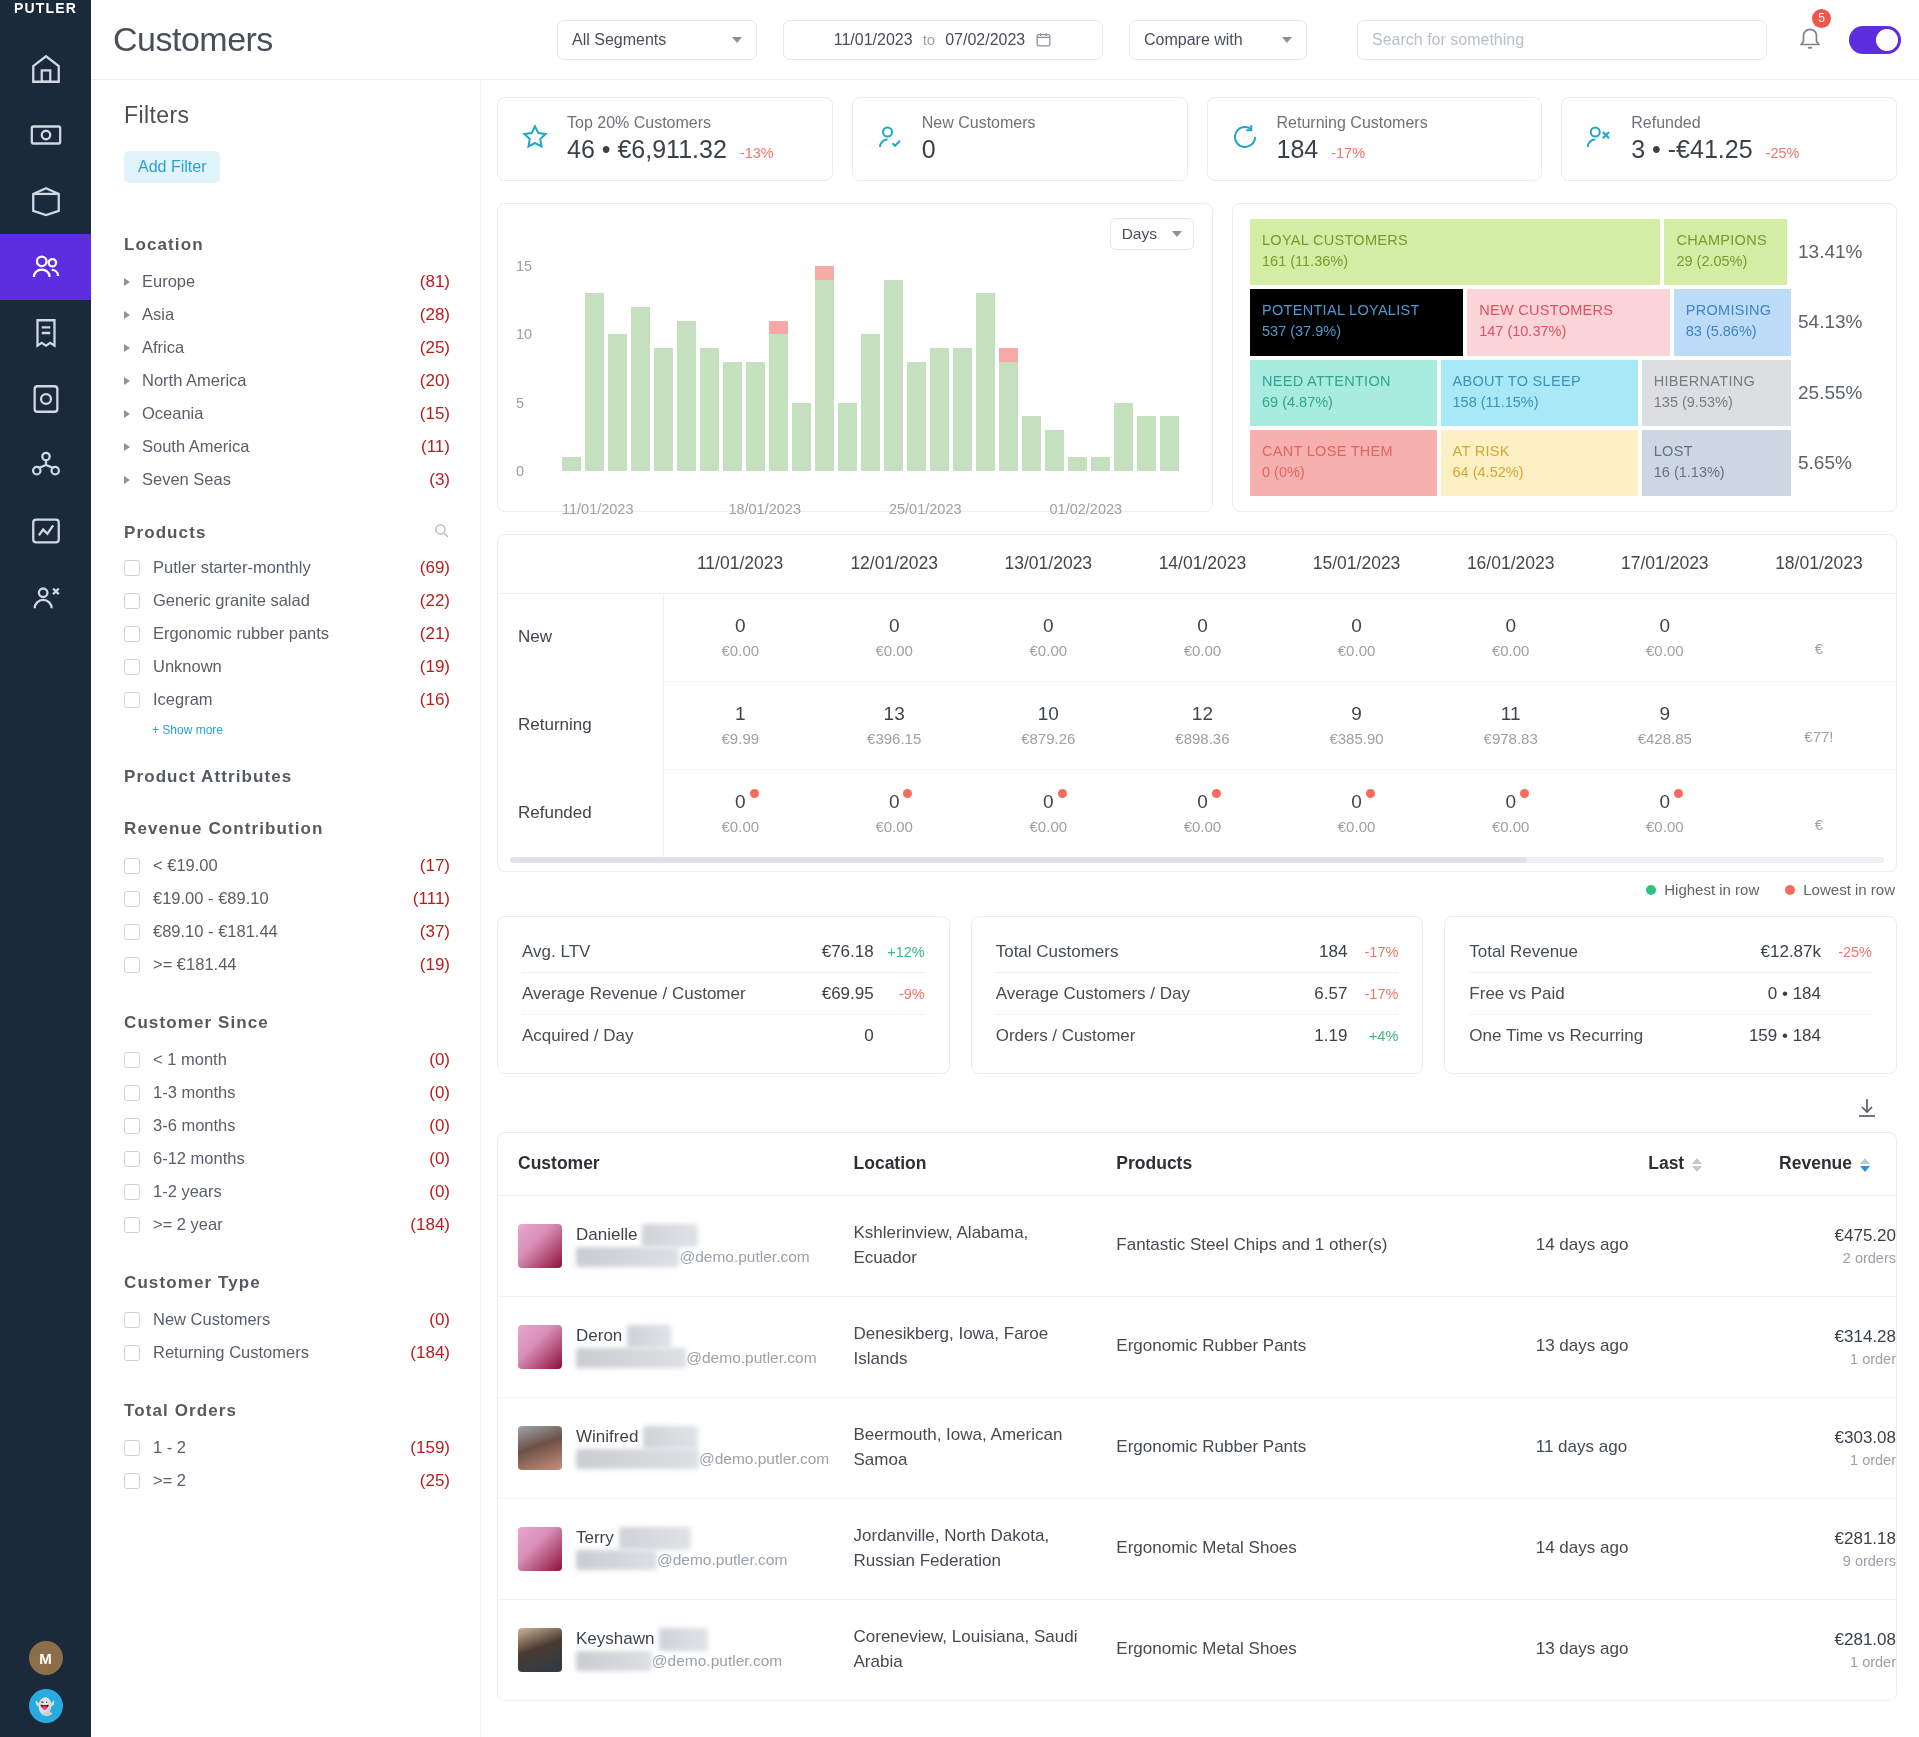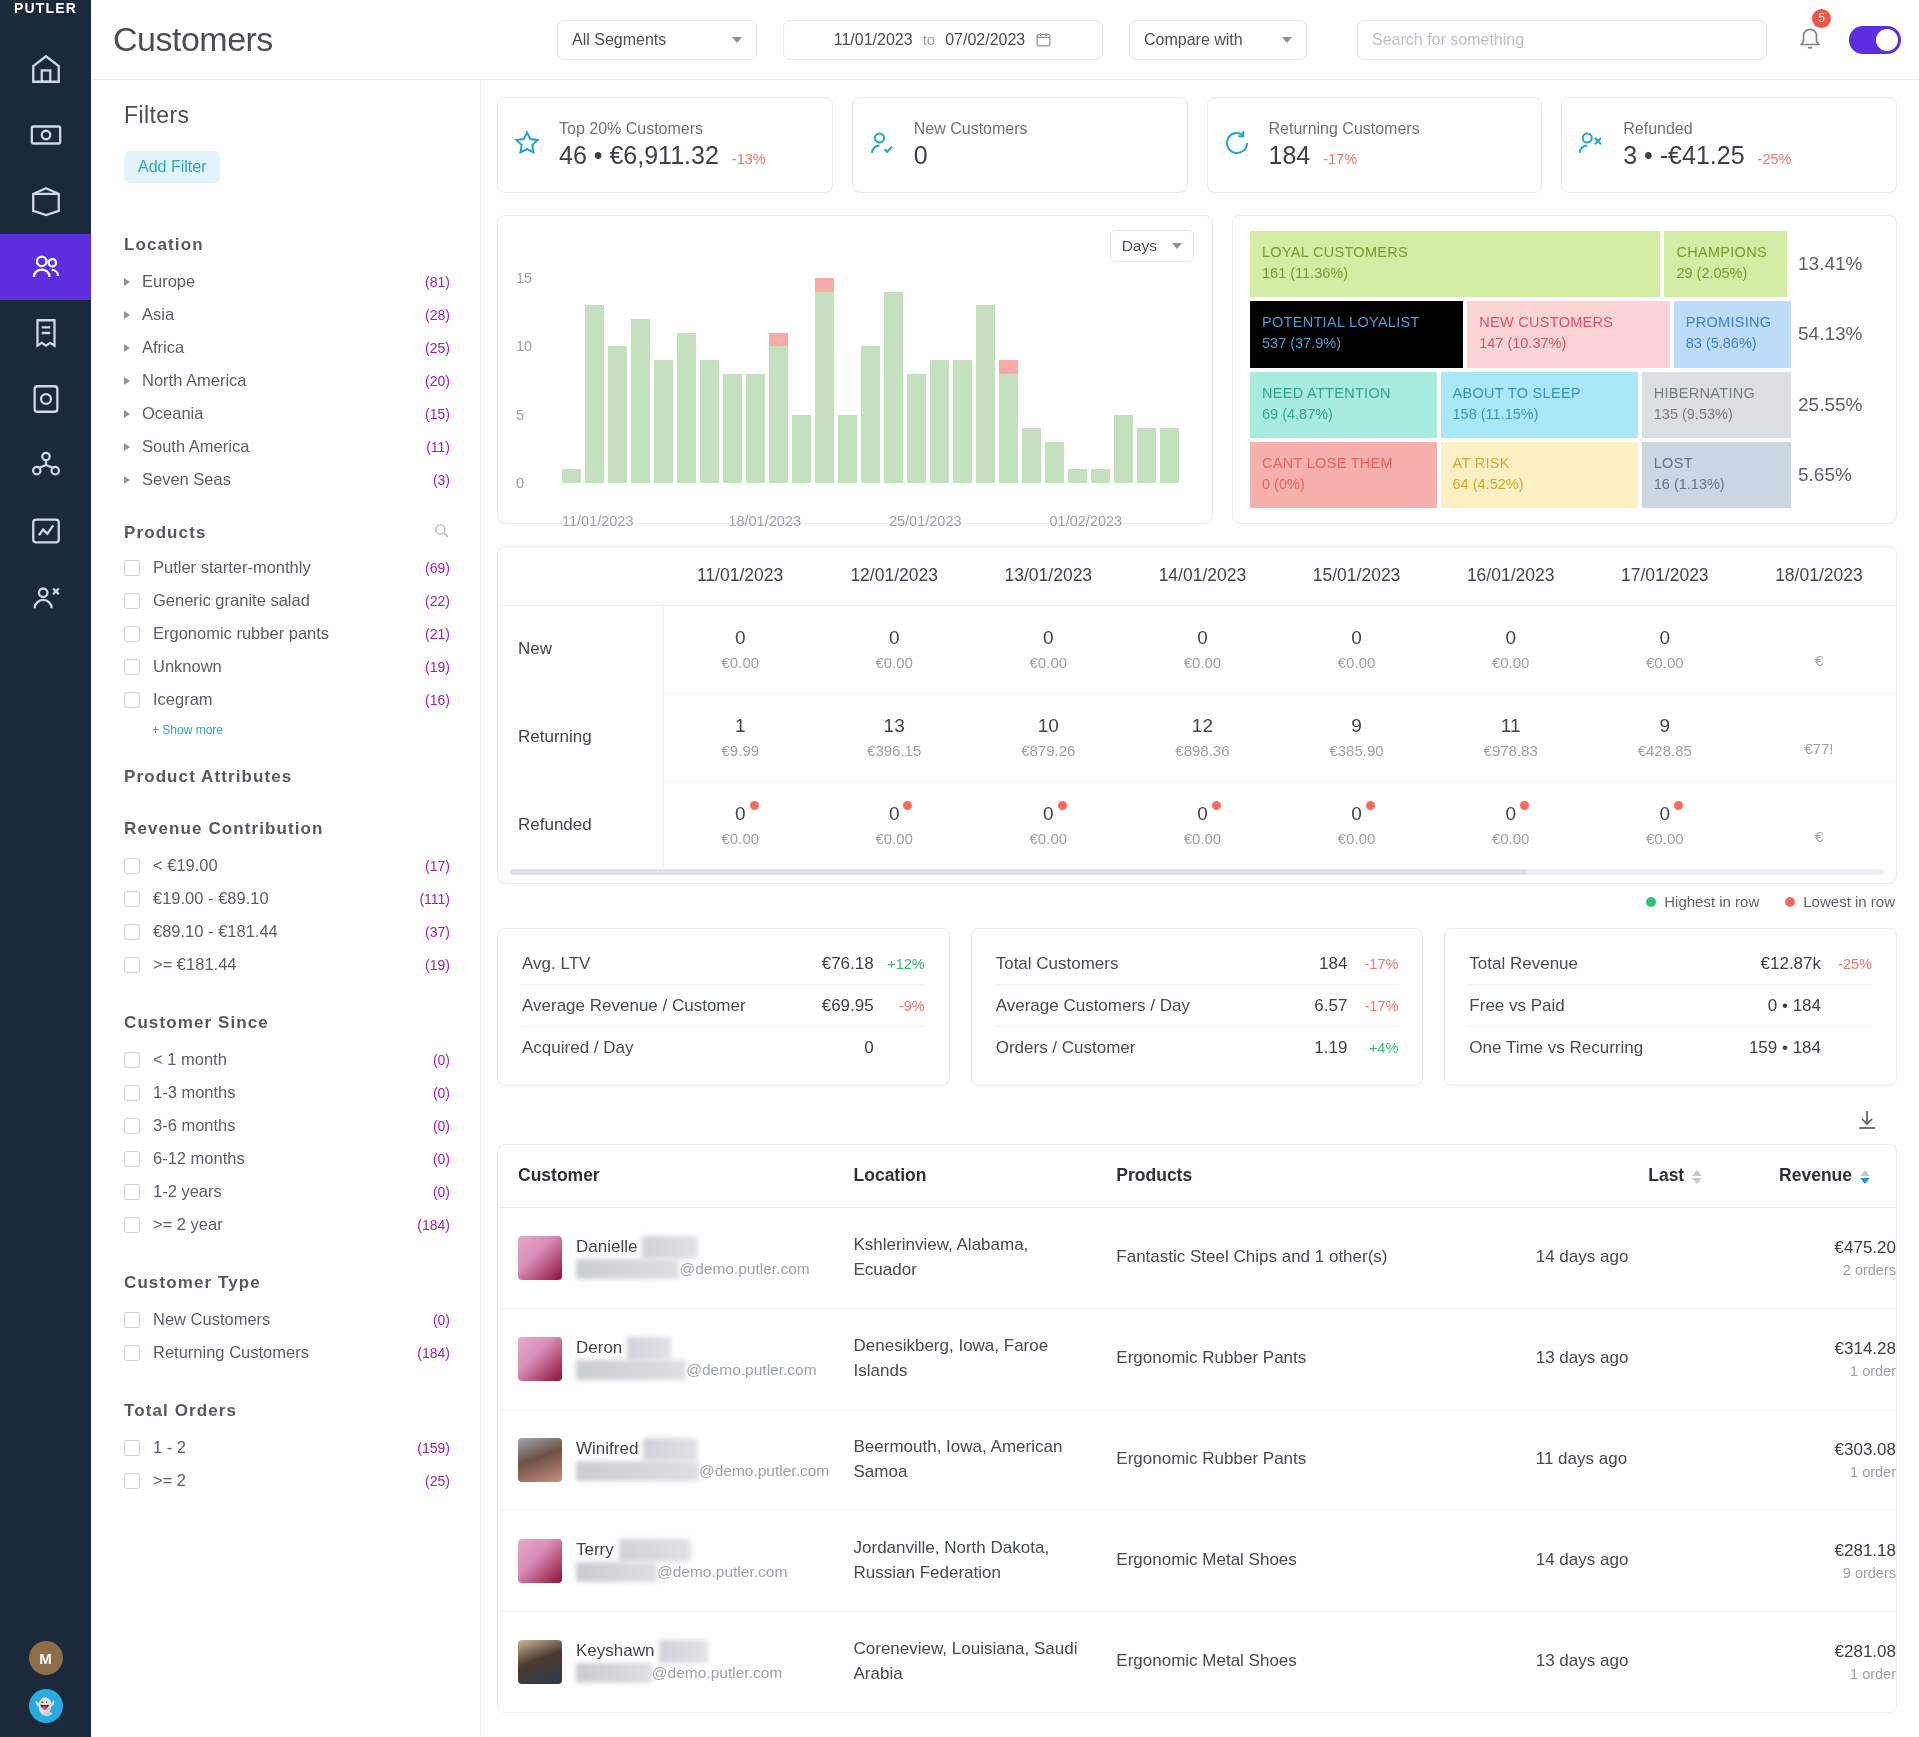--- a/index.html
+++ b/index.html
@@ -84,30 +84,30 @@
   .fgroup-head { display:flex; align-items:center; justify-content:space-between; margin: 26px 0 8px;}
   .fgroup-head .fgroup-title { margin: 0; }
   .srch-icon svg { width: 17px; height: 17px; stroke: #a9b0b8; fill:none; stroke-width:1.7;}
   .frow {
     display: flex; align-items: center; height: 33px; font-size: 16.5px; color: #5a6069;
   }
   .frow .caret { width: 0; height: 0; border-top: 4.5px solid transparent; border-bottom: 4.5px solid transparent;
                  border-left: 6px solid #8d949c; margin-right: 12px; }
   .frow .cbox { width: 16px; height: 16px; border: 1.5px solid #cdd3da; border-radius: 3px; margin-right: 13px; }
   .frow .lbl { flex: 1; }
-  .frow .cnt { color: #a21caf; font-size: 14px; }
+  .frow .cnt { color: #b91c1c; font-size: 17px; }
   .showmore { color: #2aa3cc; font-size: 12px; margin: 7px 0 0 28px; cursor:pointer; }
 
   
   .content { flex: 1; min-width: 0; padding: 17px 0 0 16px; overflow: hidden; }
 
   .kpis { display: flex; gap: 19px; padding-right: 22px; }
   .kpi {
-    flex: 1; border: 1px solid #e9edf2; border-radius: 8px; height: 96px;
-    display: flex; align-items: center; padding: 0 0 0 14px; gap: 17px; background:#fff;
+    flex: 1; border: 1px solid #e9edf2; border-radius: 8px; height: 84px;
+    display: flex; align-items: center; padding: 0 0 0 22px; gap: 17px; background:#fff;
   }
   .kpi-icon svg { width: 30px; height: 30px; stroke: #22a6c3; fill: none; stroke-width: 1.6; }
   .kpi-label { font-size: 16px; color: #6d737b; margin-bottom: 3px; }
   .kpi-val { font-size: 25px; color: #3c4149; display: flex; align-items: baseline; gap: 13px;}
   .kpi-delta { font-size: 14.5px; color: #f0756b; }
 
   .mid { display: flex; gap: 19px; margin-top: 22px; padding-right: 22px; }
   .card { border: 1px solid #e9edf2; border-radius: 8px; background:#fff; }
 
   

